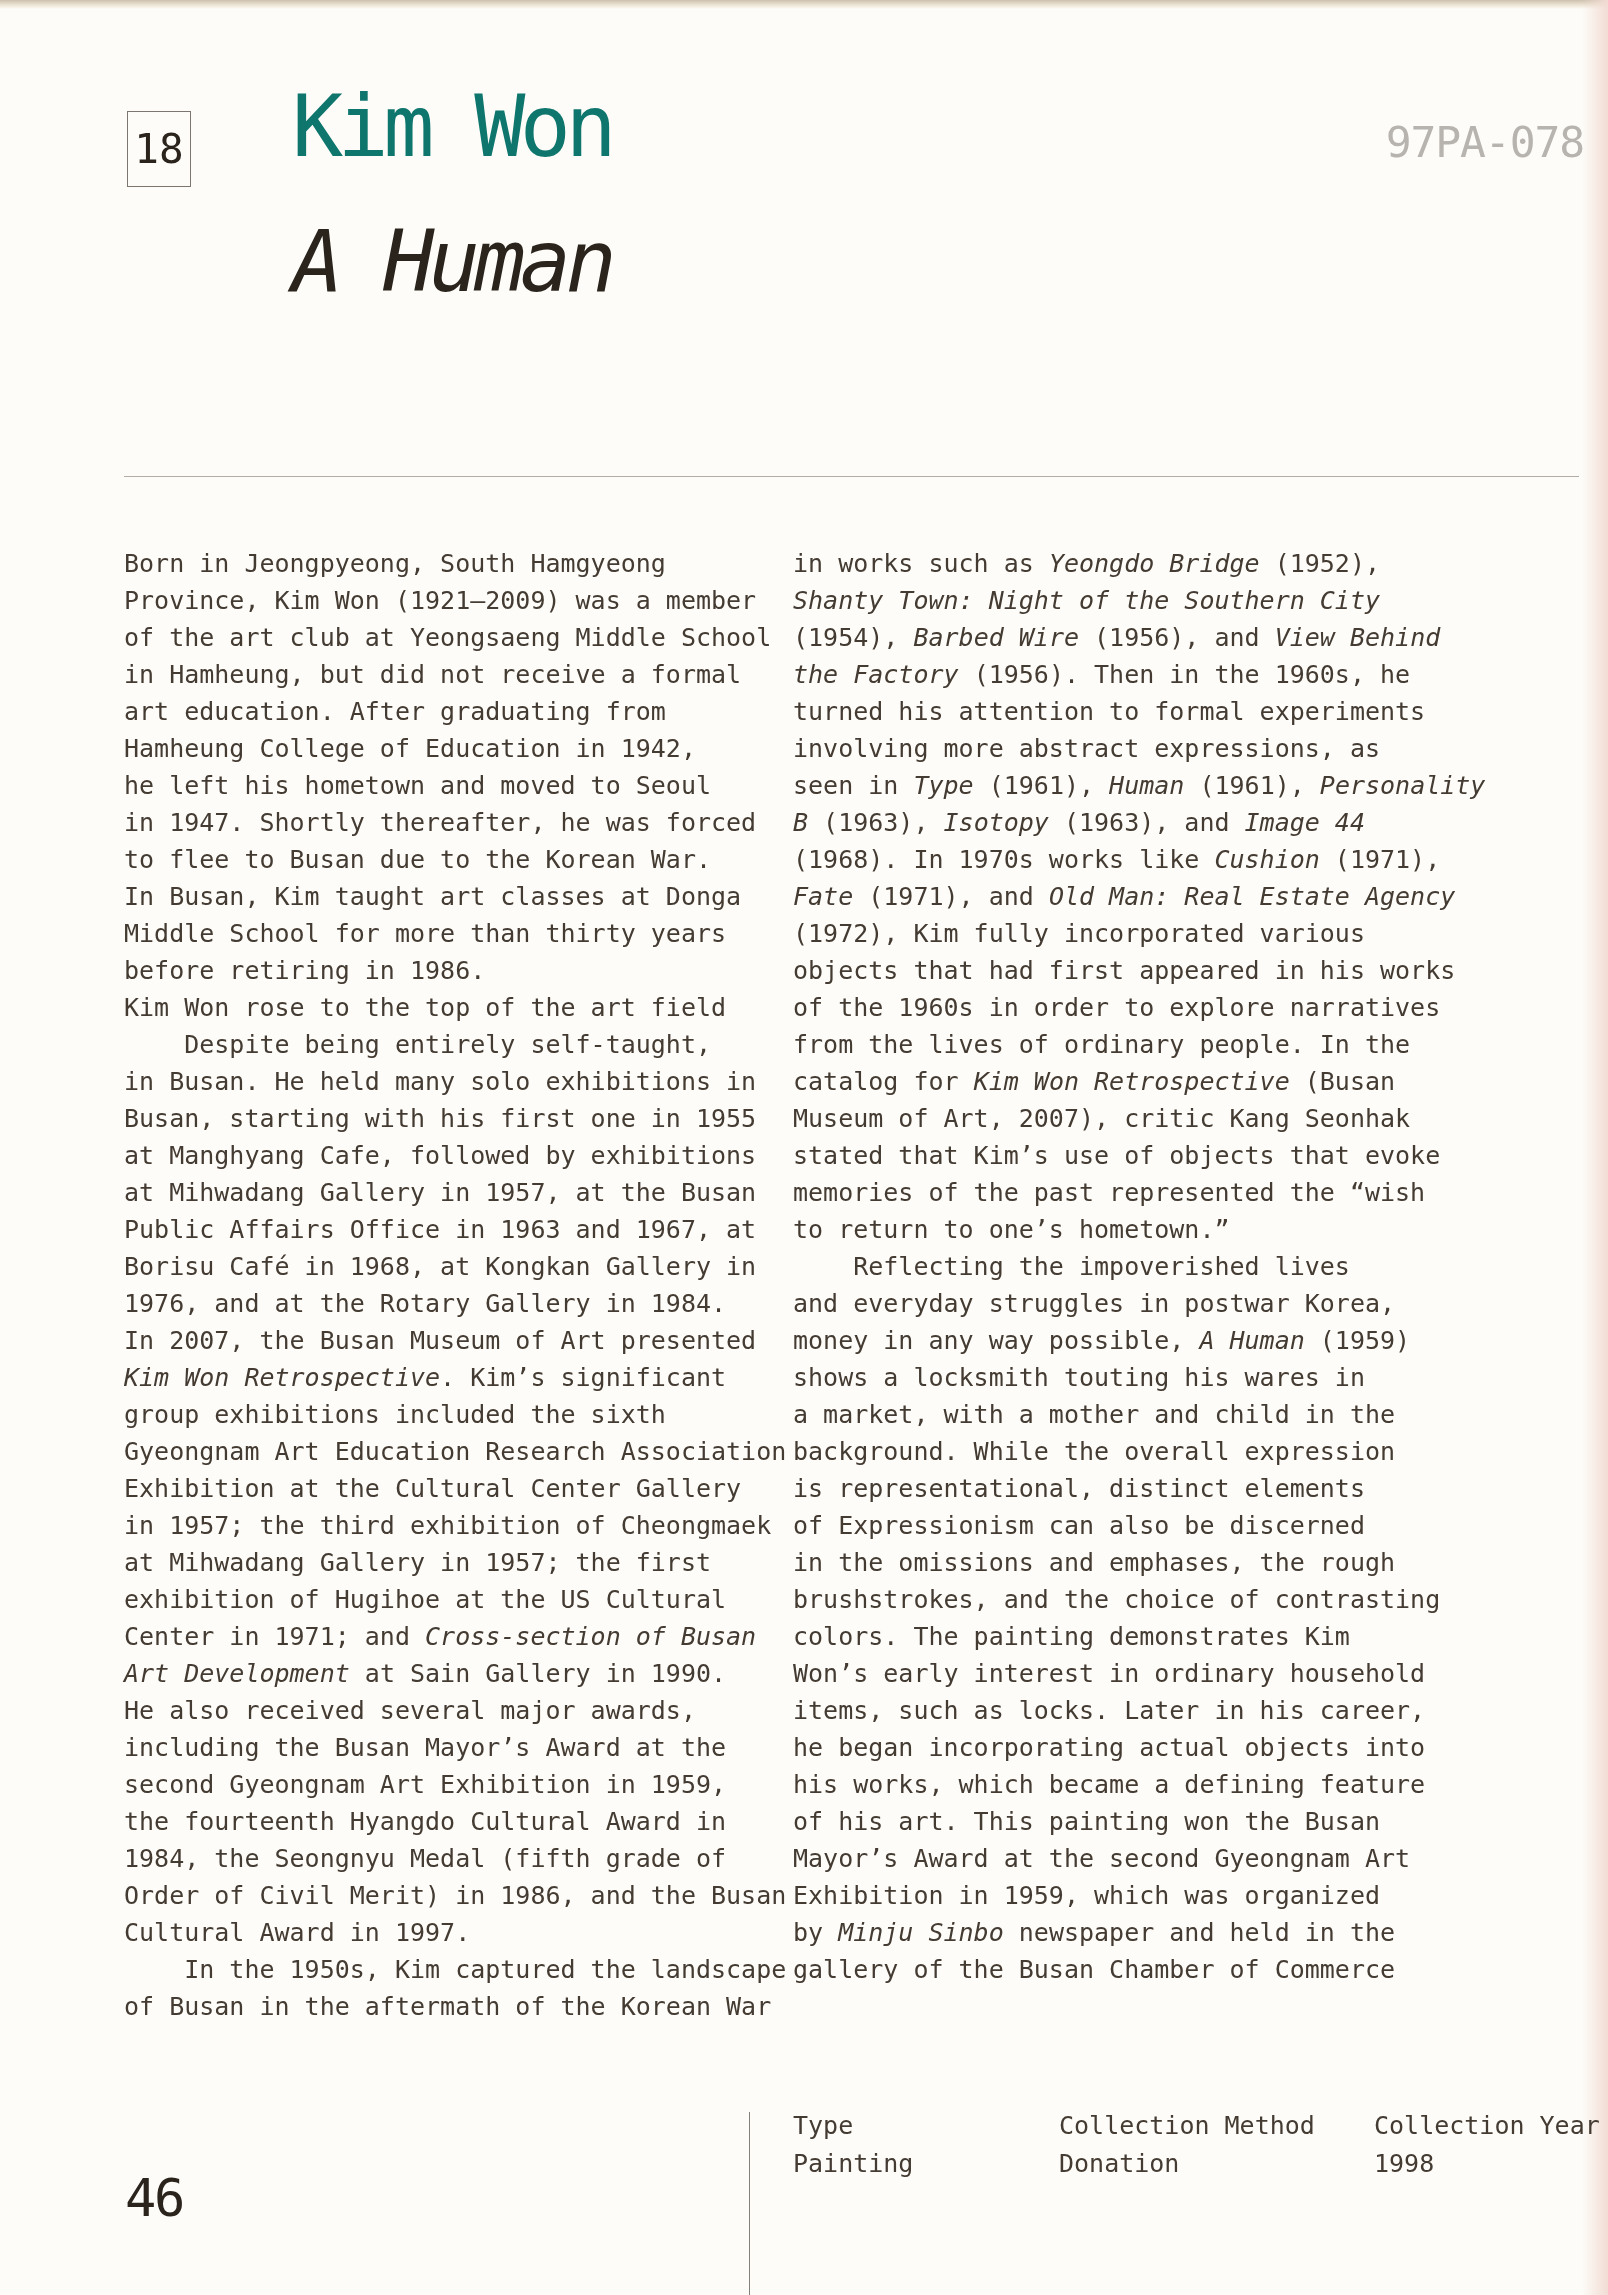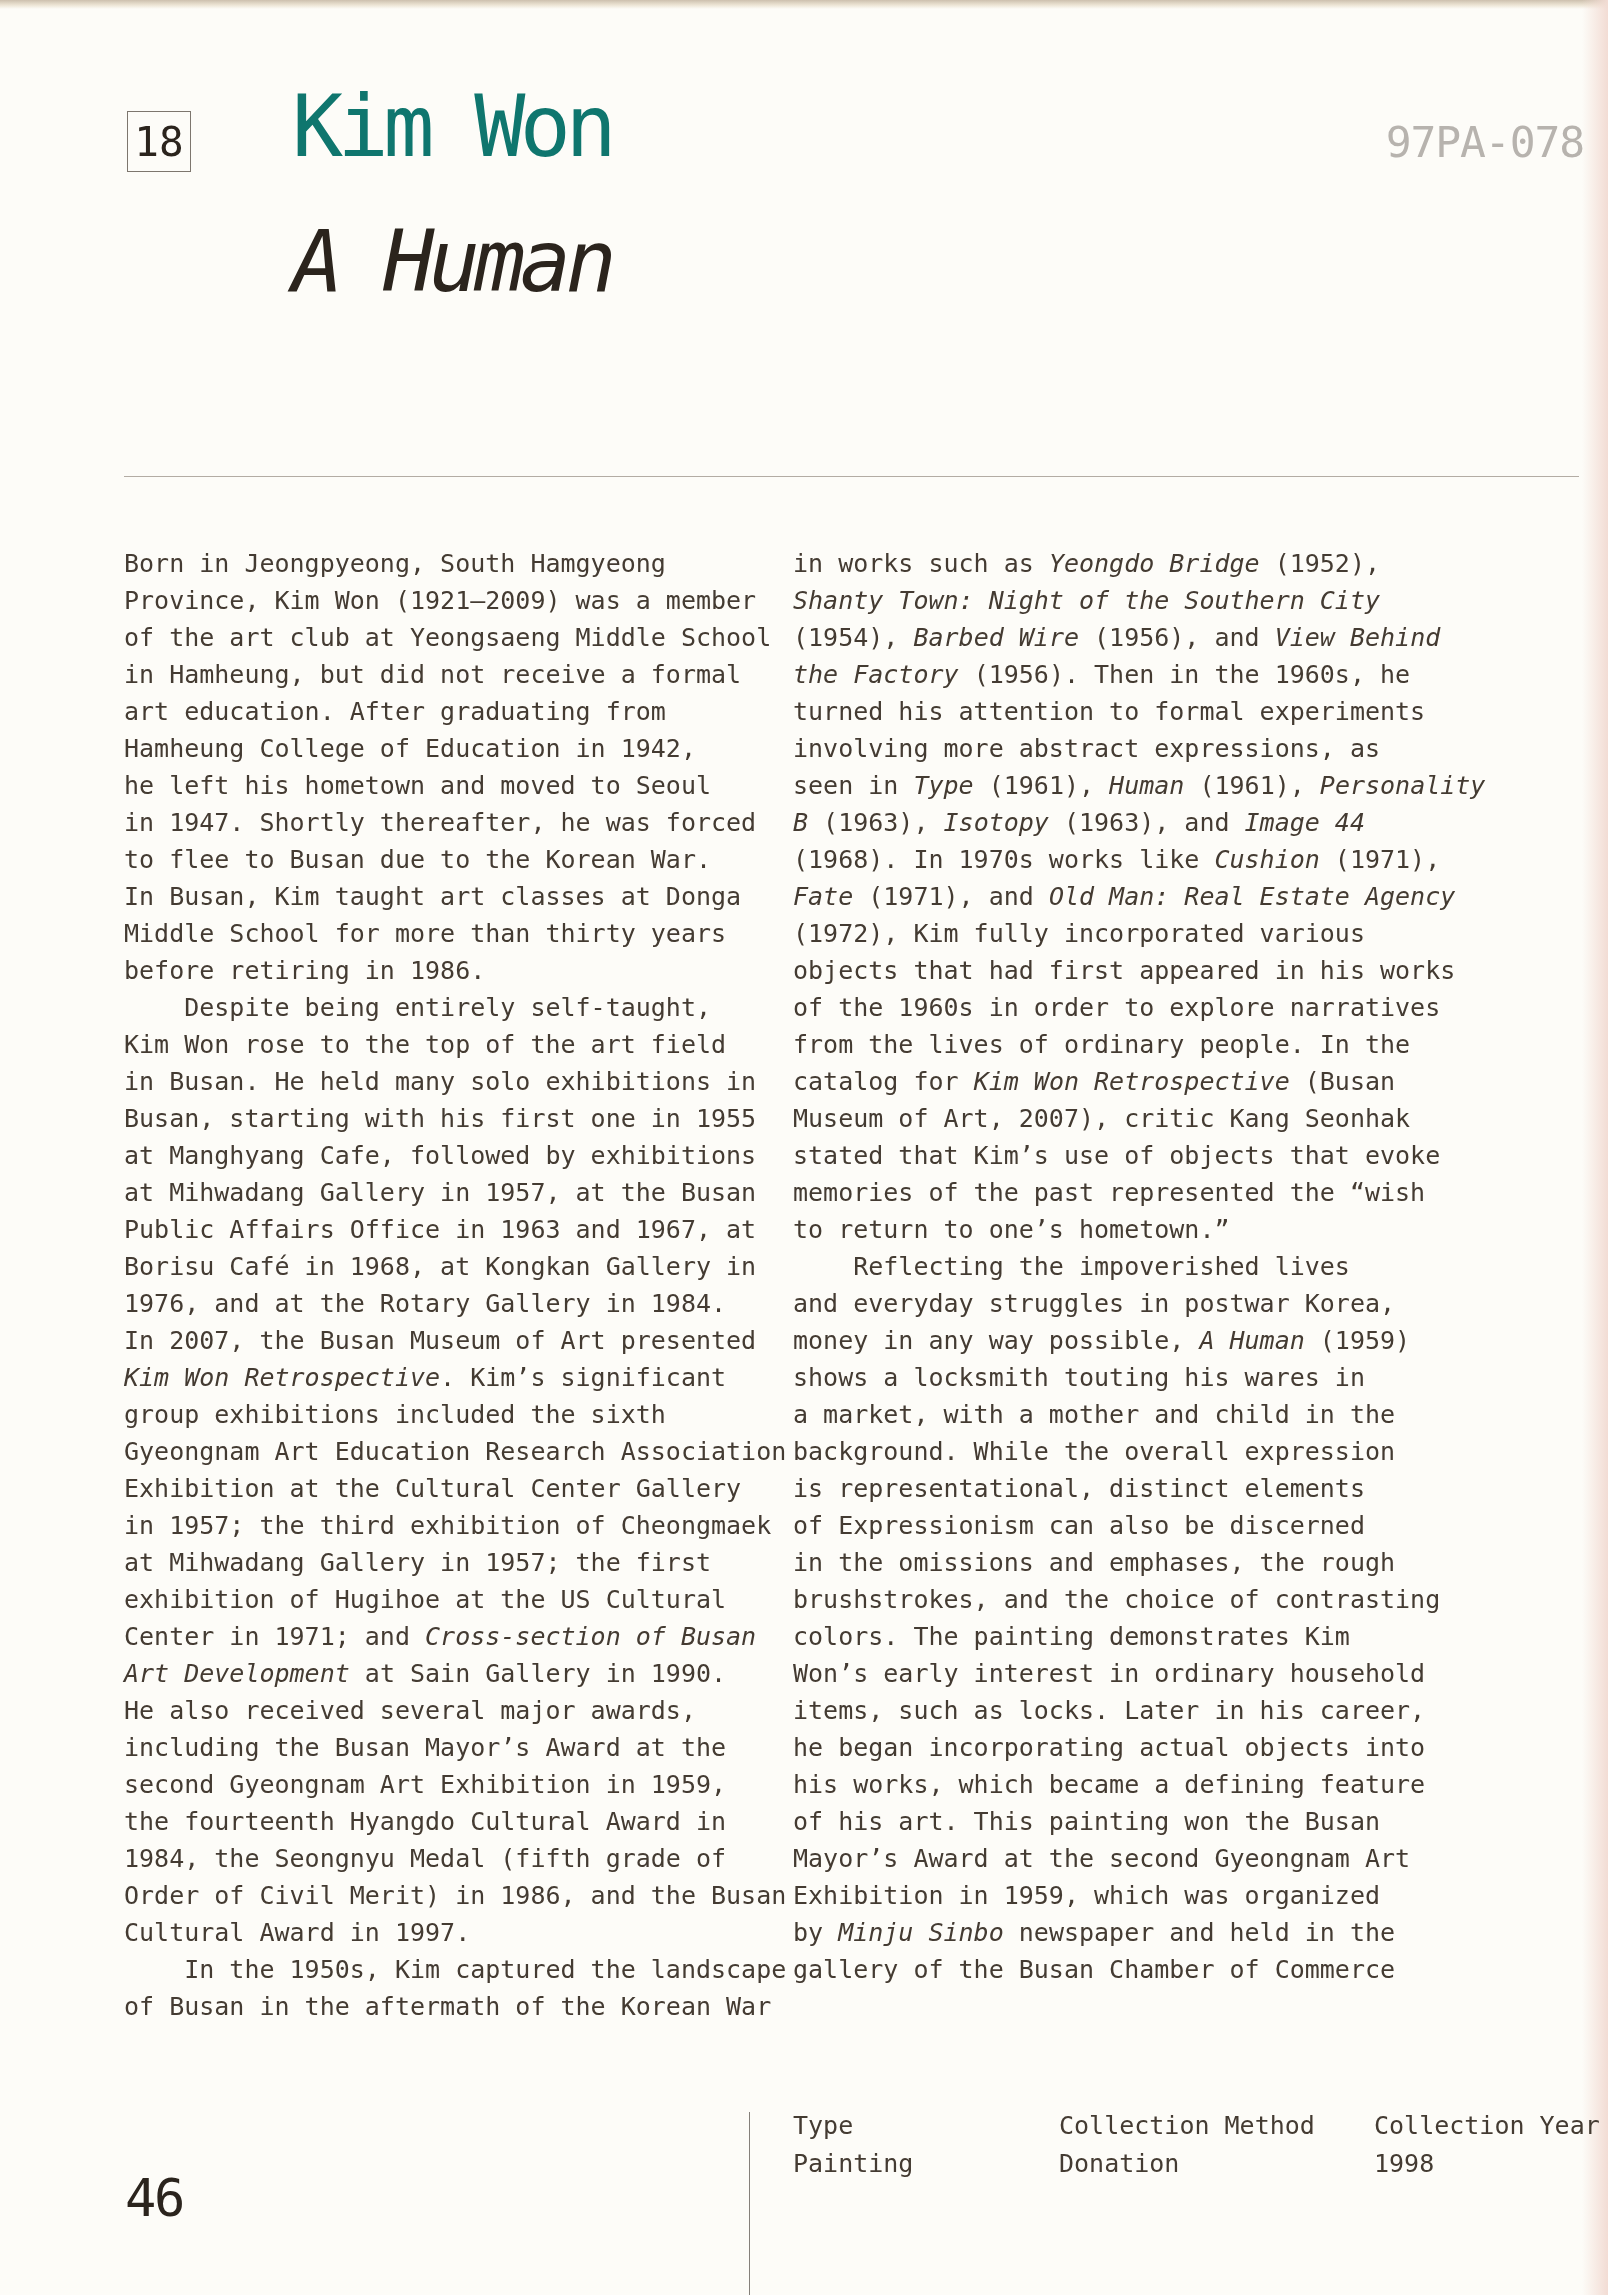--- a/index.html
+++ b/index.html
@@ -12,21 +12,21 @@
   }
   .scan-top-edge{
     position:absolute;top:0;left:0;width:1608px;height:9px;
     background:linear-gradient(to bottom,#cdc0ae 0%,#ece4d4 55%,rgba(236,228,212,0) 100%);
   }
   .scan-right-edge{
     position:absolute;top:0;right:0;width:26px;height:2295px;
     background:linear-gradient(to right,rgba(240,218,210,0) 0%,#f2dcd4 100%);
   }
   .num-box{
-    position:absolute;left:127px;top:111px;width:64px;height:61px;
+    position:absolute;left:127px;top:111px;width:64px;height:76px;
     border:1.1px solid #7d766e;box-sizing:border-box;
     display:flex;align-items:center;justify-content:center;
     font-size:41px;color:#2b241d;
   }
   .artist-name{
     position:absolute;left:292px;top:78px;
     font-size:85px;line-height:1.16;letter-spacing:-5.6px;
     font-weight:normal;color:#0f766e;margin:0;white-space:pre;
   }
   .artwork-title{
@@ -86,22 +86,22 @@
     <div class="line"><span>of the art club at Yeongsaeng Middle School</span></div>
     <div class="line"><span>in Hamheung, but did not receive a formal</span></div>
     <div class="line"><span>art education. After graduating from</span></div>
     <div class="line"><span>Hamheung College of Education in 1942,</span></div>
     <div class="line"><span>he left his hometown and moved to Seoul</span></div>
     <div class="line"><span>in 1947. Shortly thereafter, he was forced</span></div>
     <div class="line"><span>to flee to Busan due to the Korean War.</span></div>
     <div class="line"><span>In Busan, Kim taught art classes at Donga</span></div>
     <div class="line"><span>Middle School for more than thirty years</span></div>
     <div class="line"><span>before retiring in 1986.</span></div>
+    <div class="line"><span>Kim Won rose to the top of the art field</span></div>
     <div class="line"><span>    Despite being entirely self-taught,</span></div>
-    <div class="line"><span>Kim Won rose to the top of the art field</span></div>
     <div class="line"><span>in Busan. He held many solo exhibitions in</span></div>
     <div class="line"><span>Busan, starting with his first one in 1955</span></div>
     <div class="line"><span>at Manghyang Cafe, followed by exhibitions</span></div>
     <div class="line"><span>at Mihwadang Gallery in 1957, at the Busan</span></div>
     <div class="line"><span>Public Affairs Office in 1963 and 1967, at</span></div>
     <div class="line"><span>Borisu Café in 1968, at Kongkan Gallery in</span></div>
     <div class="line"><span>1976, and at the Rotary Gallery in 1984.</span></div>
     <div class="line"><span>In 2007, the Busan Museum of Art presented</span></div>
     <div class="line"><span class="it">Kim Won Retrospective</span><span>. Kim’s significant</span></div>
     <div class="line"><span>group exhibitions included the sixth</span></div>

